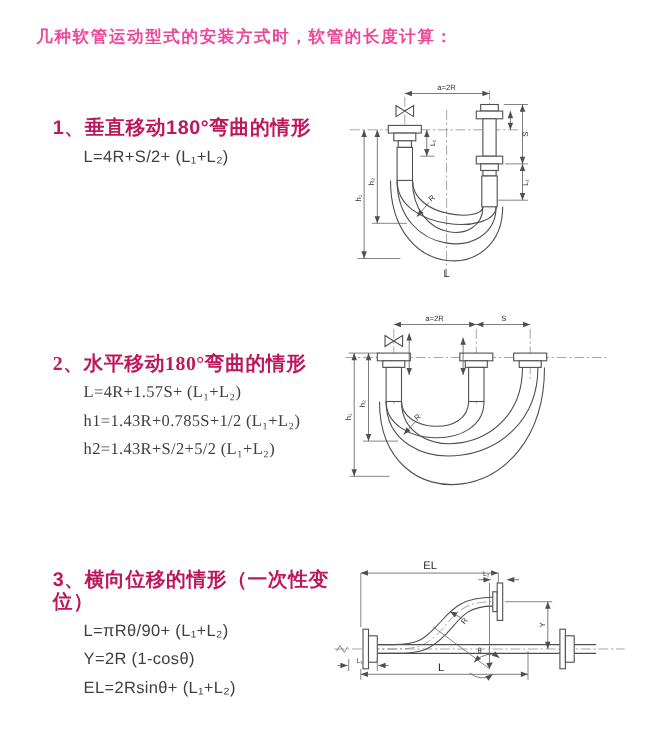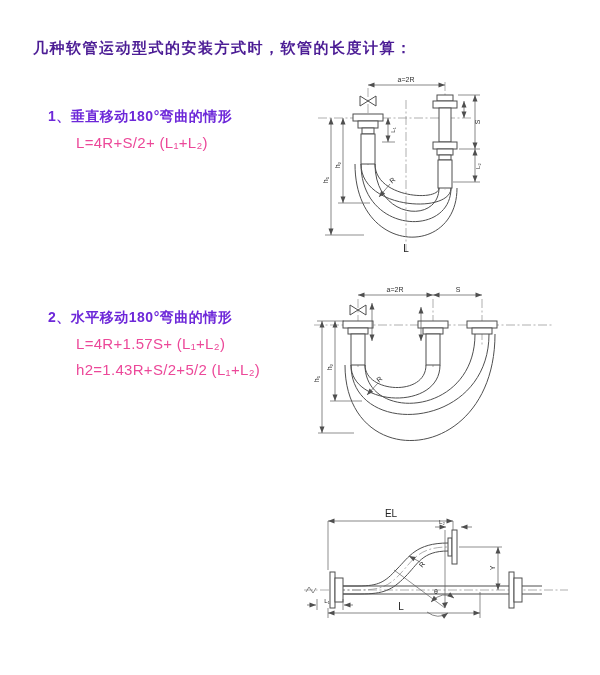--- a/index.html
+++ b/index.html
@@ -1,22 +1,22 @@
 <!DOCTYPE html>
 <html><head>
 <meta charset="utf-8">
 <style>
   html,body{margin:0;padding:0;background:#ffffff;}
   .page{position:relative;width:600px;height:675px;background:#ffffff;overflow:hidden;
         font-family:"Liberation Sans","DejaVu Sans",sans-serif;color:#1a1a1a;}
-  .title{position:absolute;left:33px;top:39px;margin:0;font-size:15px;font-weight:bold;
-         letter-spacing:1.5px;color:#4c1d95;}
+  .title{position:absolute;left:33px;top:24px;margin:0;font-size:15px;font-weight:bold;
+         letter-spacing:1.5px;color:#ec4899;}
   .calc{position:absolute;left:48px;width:270px;}
-  .heading{font-size:14px;font-weight:bold;letter-spacing:0.5px;line-height:20px;margin-bottom:4px;color:#6d28d9;}
-  .formula{font-size:15px;margin-left:28px;line-height:26px;letter-spacing:0.3px;color:#ec4899;}
+  .heading{font-size:18px;font-weight:bold;letter-spacing:0.5px;line-height:20px;margin-bottom:4px;color:#be185d;}
+  .formula{font-size:15px;margin-left:28px;line-height:26px;letter-spacing:0.3px;color:#404040;}
   svg.diag{position:absolute;}
   .ln{stroke:#4f4f4f;stroke-width:1;fill:none;}
   .part{fill:#ffffff;stroke:#4f4f4f;stroke-width:1;}
   .thin{stroke:#606060;stroke-width:0.7;fill:none;}
   .dim{stroke:#555555;stroke-width:0.7;fill:none;}
   .cl{stroke:#787878;stroke-width:0.6;fill:none;stroke-dasharray:9 2.5 2 2.5;}
   .lbl{font-size:7px;fill:#2e2e2e;font-family:"Liberation Sans","DejaVu Sans",sans-serif;}
   .sm{font-size:6.2px;fill:#2e2e2e;font-family:"Liberation Sans","DejaVu Sans",sans-serif;}
   .big{font-size:10px;fill:#222;font-family:"Liberation Sans","DejaVu Sans",sans-serif;}
 </style>
@@ -25,26 +25,33 @@
 
 <div class="page">
 
   <h1 class="title">几种软管运动型式的安装方式时，软管的长度计算：</h1>
 
   <section class="calc" style="top:106px;">
     <div class="heading">1、垂直移动180°弯曲的情形</div>
     <div class="formula">L=4R+S/2+ (L₁+L₂)</div>
   </section>
 
-  <section class="calc" style="top:307px;">
+  <section class="calc" style="top:320px;font-family:Liberation Serif, serif;">
     <div class="heading">2、水平移动180°弯曲的情形</div>
     <div class="formula">L=4R+1.57S+ (L₁+L₂)</div>
+    <div class="formula">h1=1.43R+0.785S+1/2 (L₁+L₂)</div>
     <div class="formula">h2=1.43R+S/2+5/2 (L₁+L₂)</div>
   </section>
 
+  <section class="calc" style="top:517px;">
+    <div class="heading">3、横向位移的情形（一次性变位）</div>
+    <div class="formula">L=πRθ/90+ (L₁+L₂)</div>
+    <div class="formula">Y=2R (1-cosθ)</div>
+    <div class="formula">EL=2Rsinθ+ (L₁+L₂)</div>
+  </section>
 
   <svg class="diag" style="left:312px;top:70px;" width="250" height="200" viewBox="0 0 250 200">
     <defs>
       <marker id="ar1" viewBox="0 0 8 8" refX="7" refY="4" markerWidth="8" markerHeight="8" orient="auto-start-reverse" markerUnits="userSpaceOnUse">
         <path d="M0.5,1.5 L7,4 L0.5,6.5 Z" fill="#4f4f4f"></path>
       </marker>
       <pattern id="ht1" width="4" height="4" patternUnits="userSpaceOnUse">
         <path d="M0,0 L4,4 M4,0 L0,4" stroke="#8a8a8a" stroke-width="0.6"></path>
       </pattern>
     </defs>

